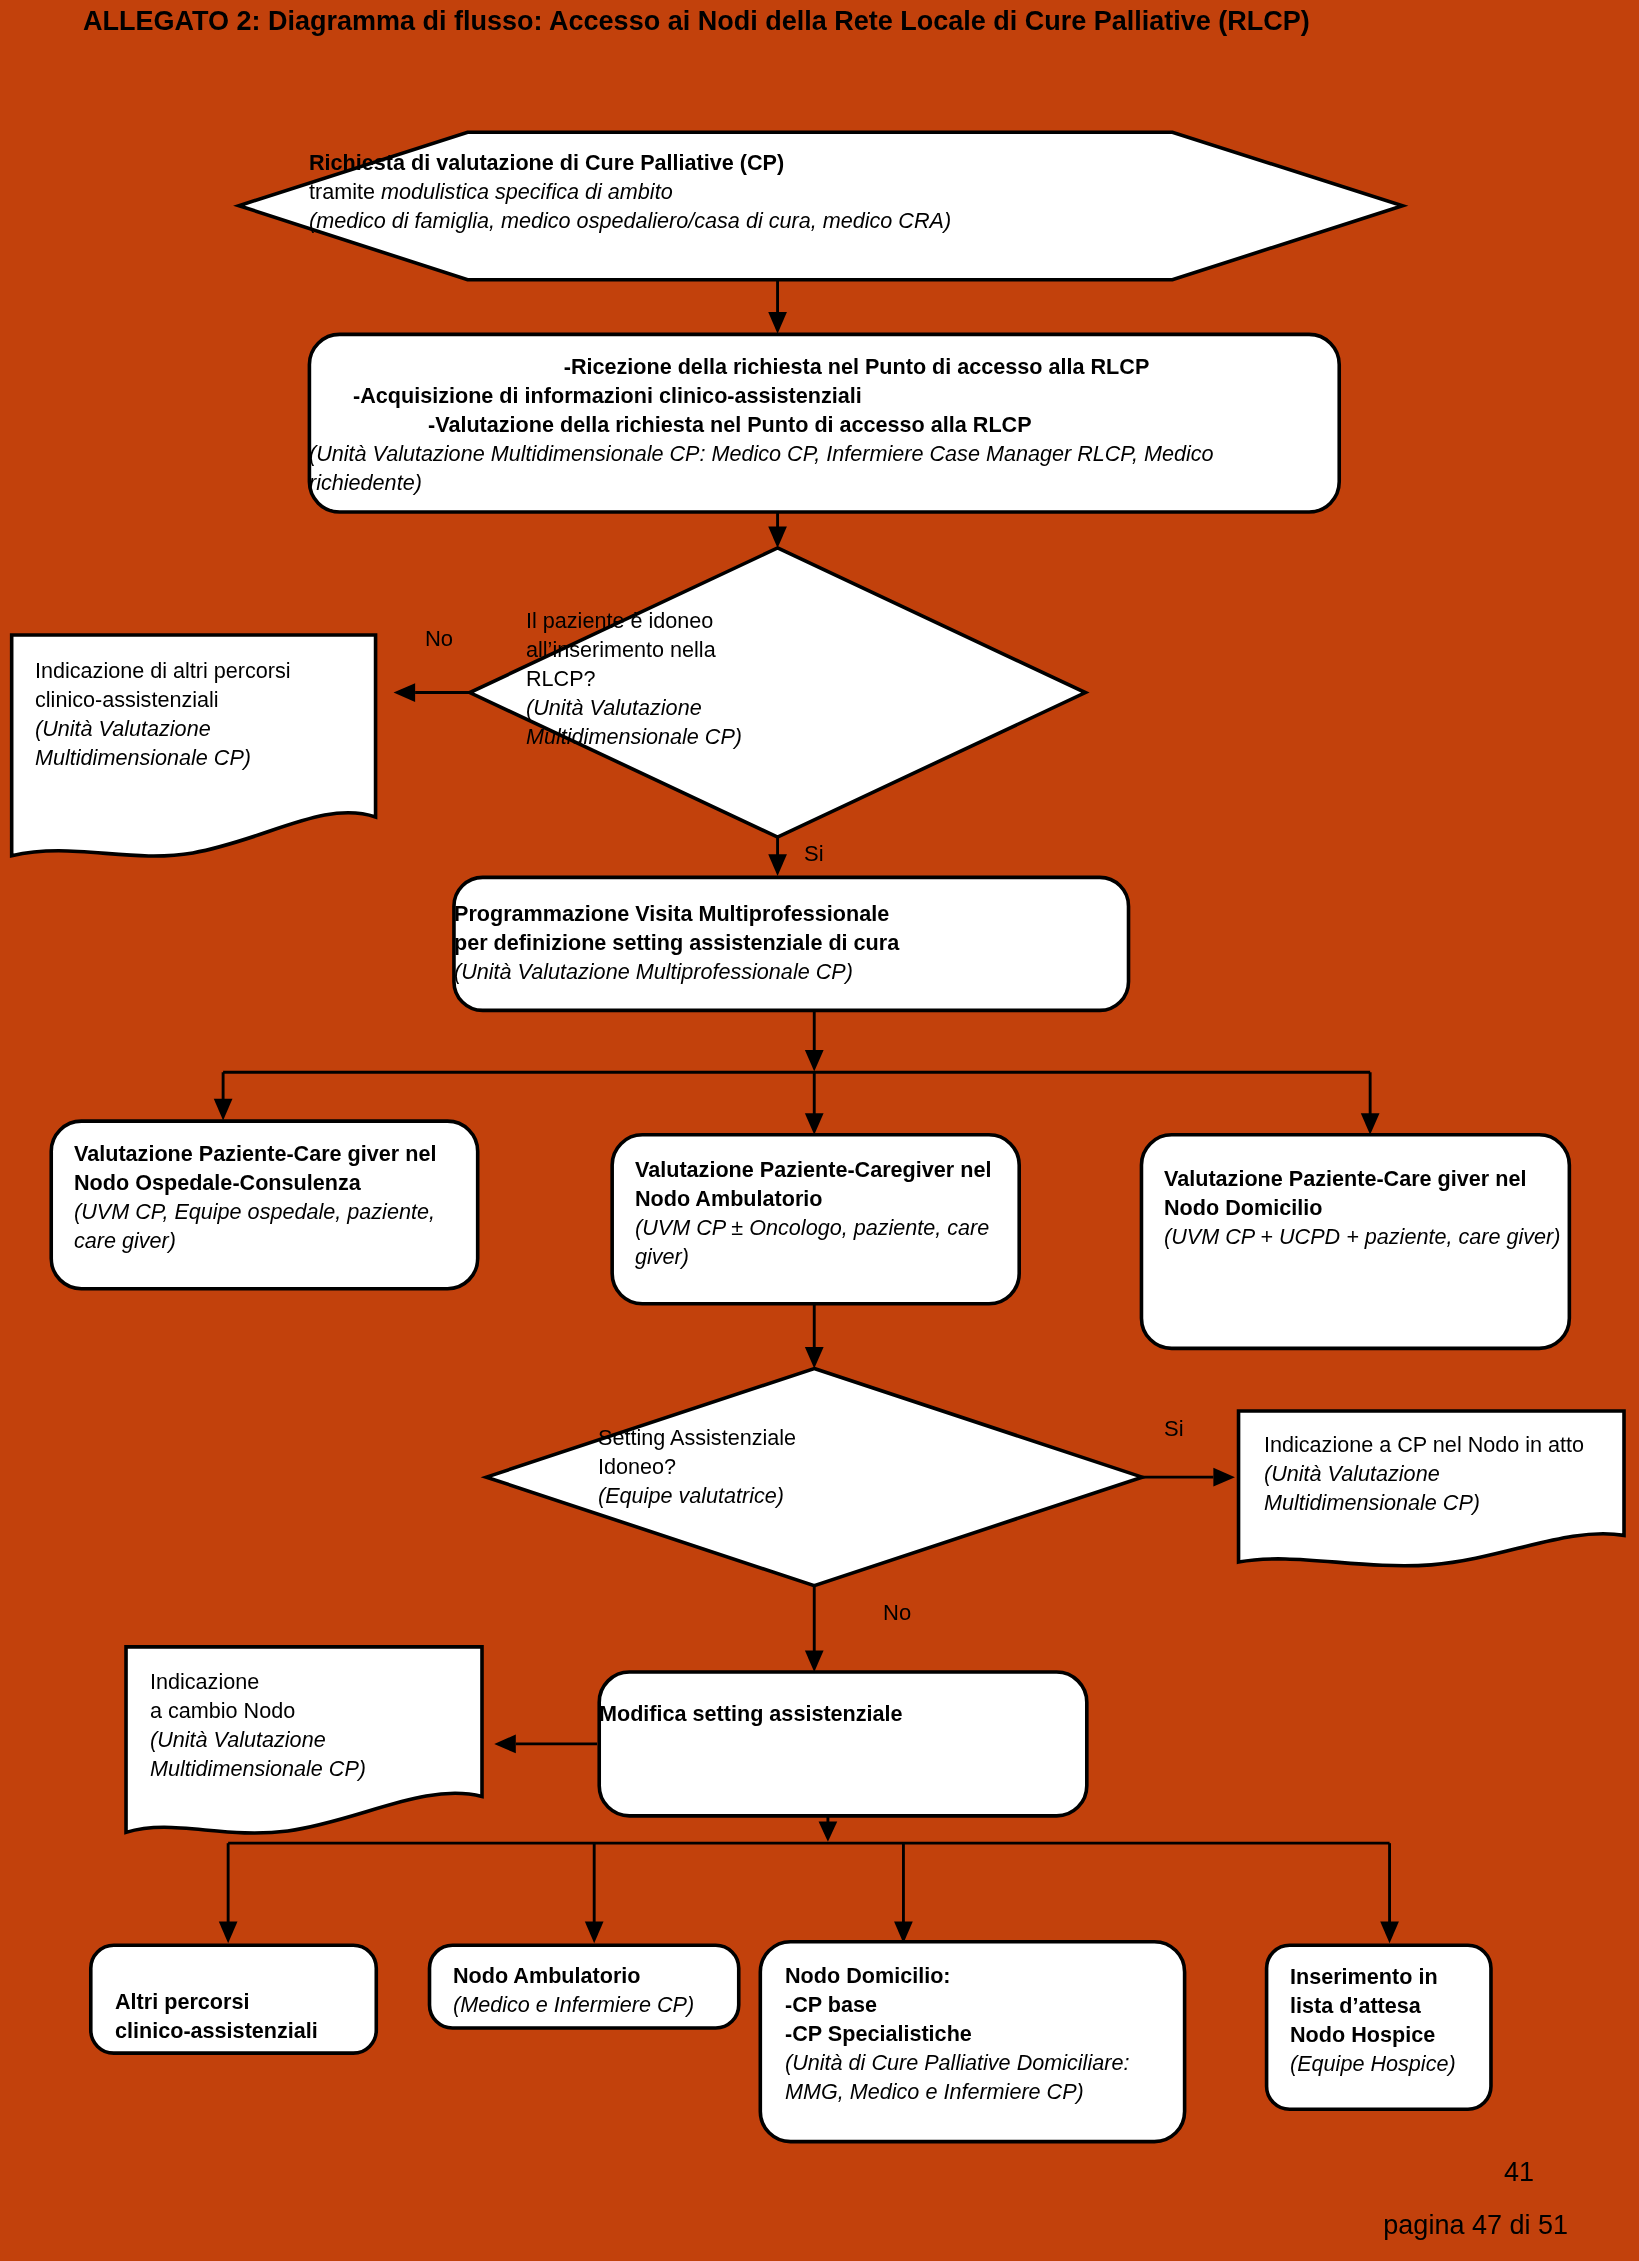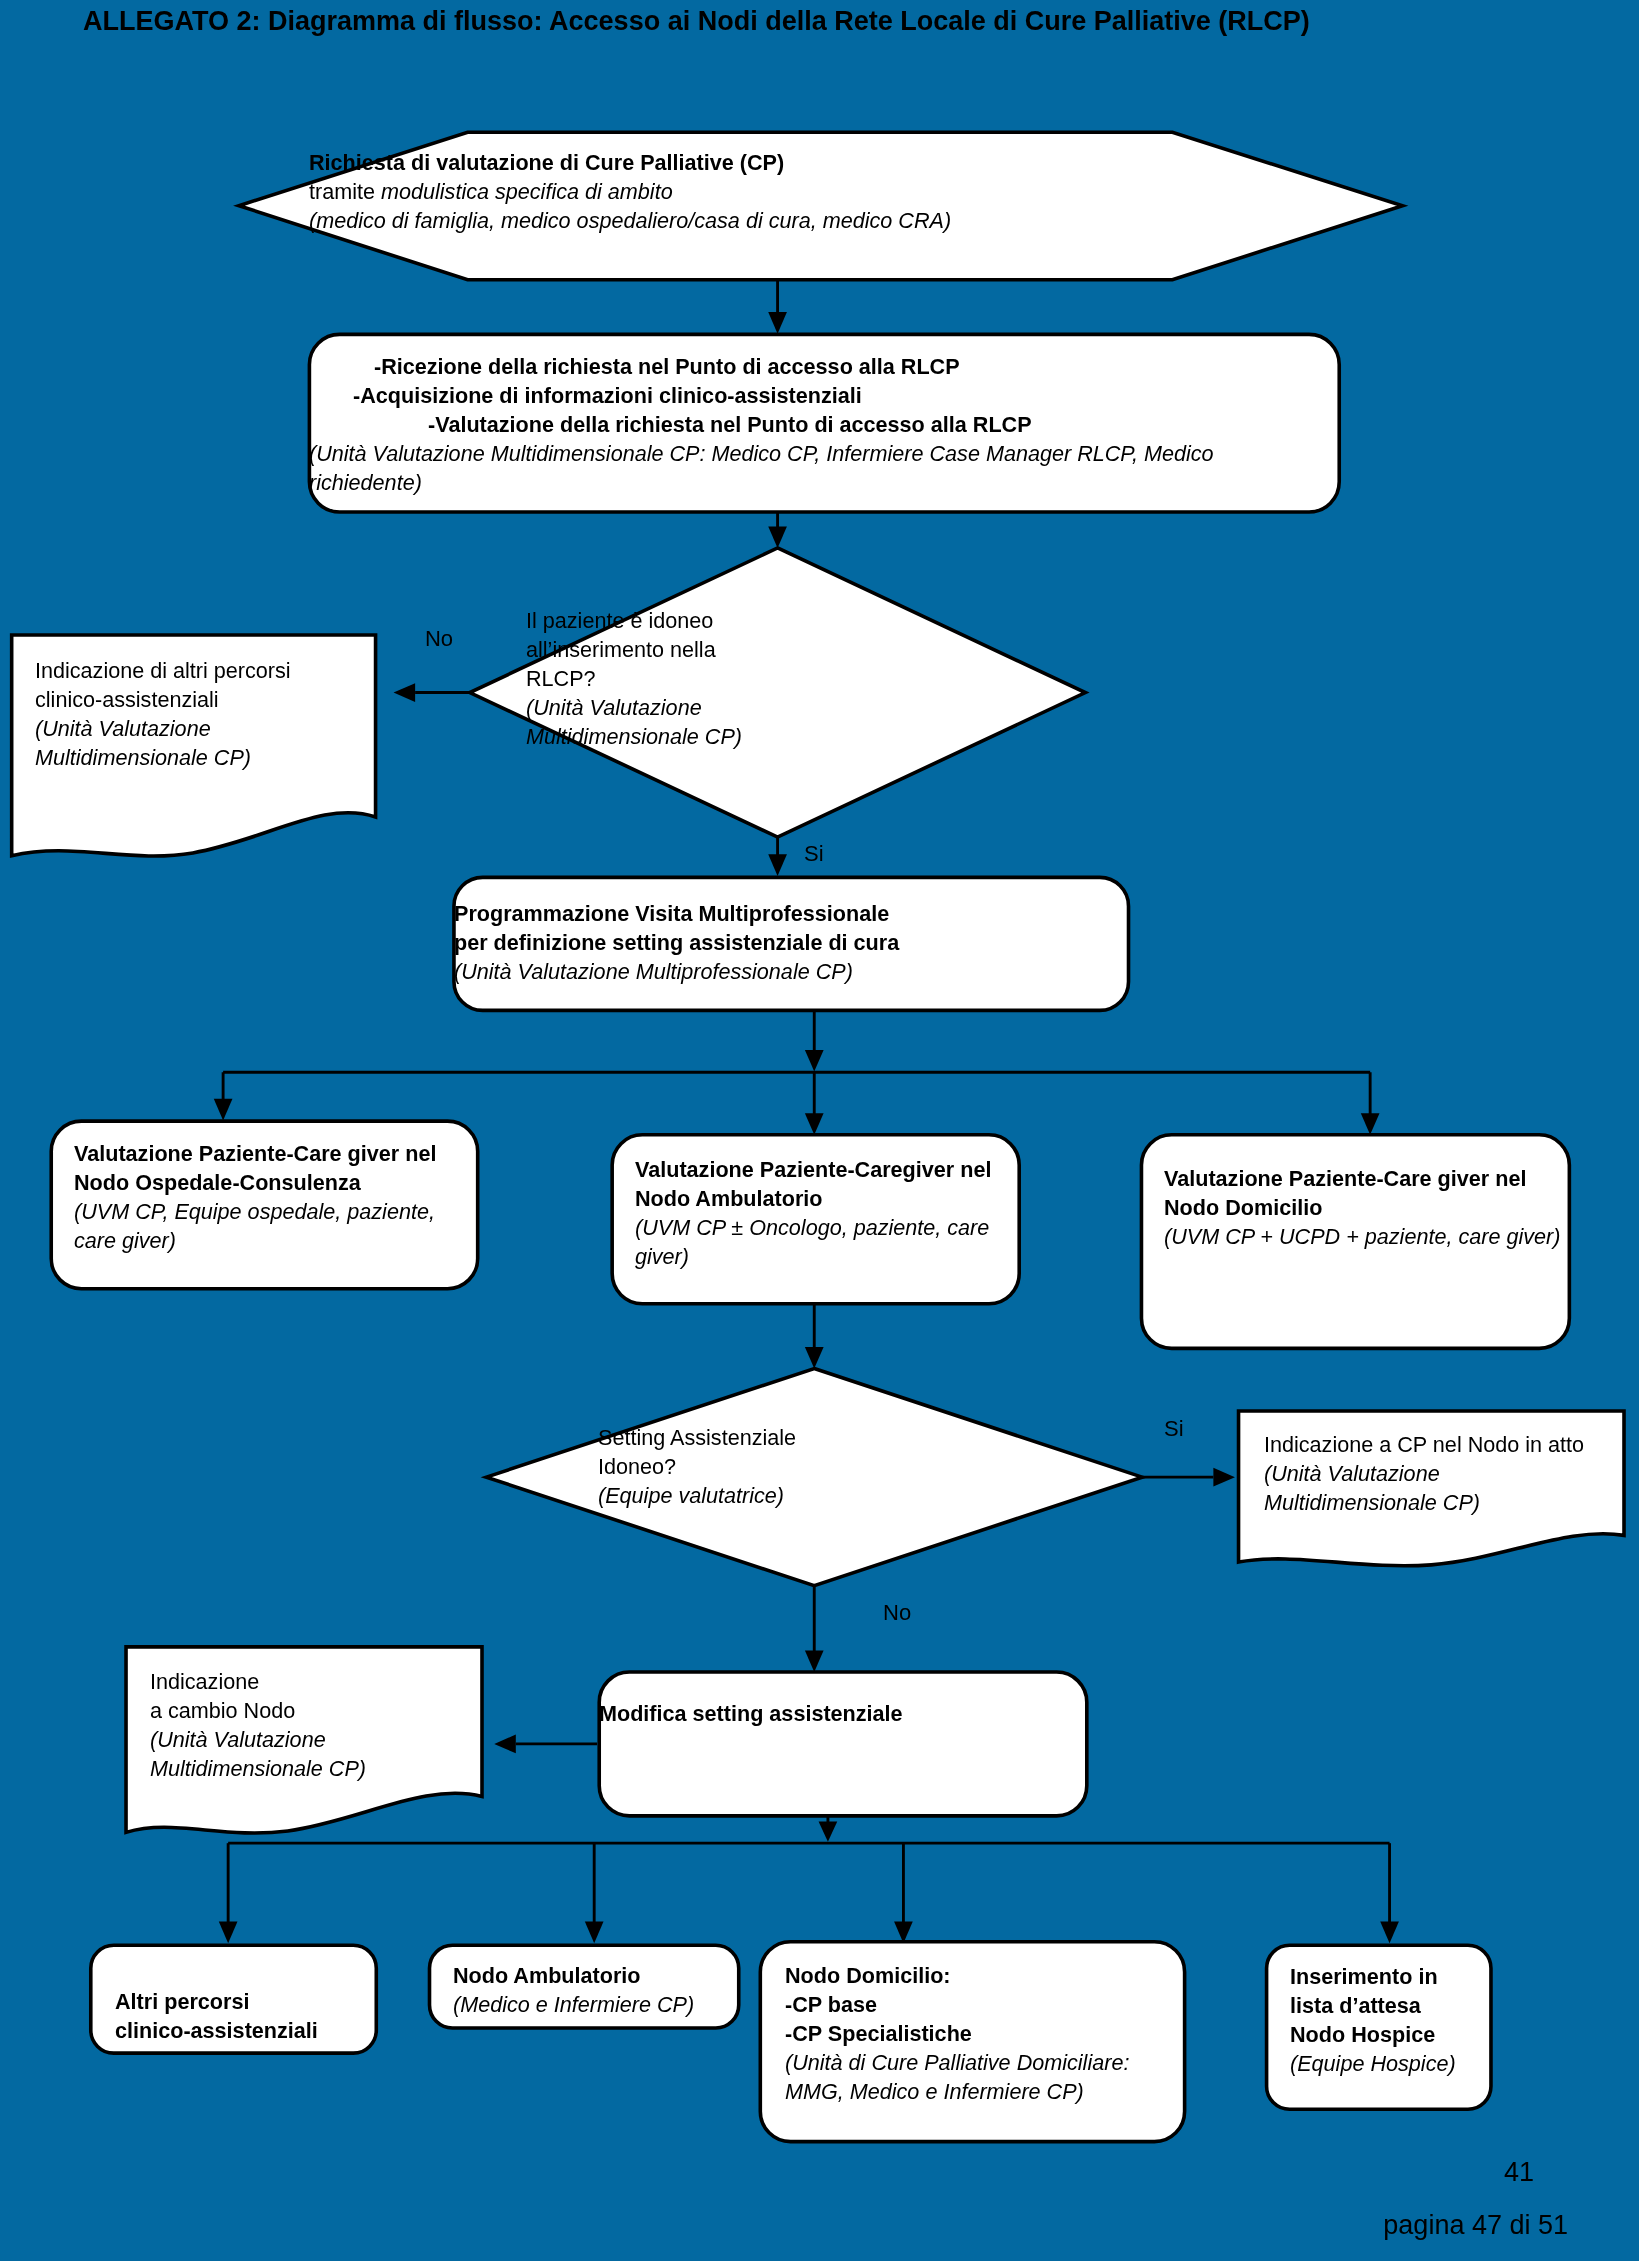--- a/index.html
+++ b/index.html
@@ -1,30 +1,30 @@
 <!DOCTYPE html>
 <html style="font-size:11.5px"><head>
 <meta charset="utf-8">
 <style>
   html,body{margin:0;padding:0;background:#ffffff;}
-  .page{position:relative;width:1640px;height:2261px;background:#0369a1;
+  .page{position:relative;width:1640px;height:2261px;background:#c2410c;
         font-family:"Liberation Sans",sans-serif;color:#000;overflow:hidden;}
   svg.layer{position:absolute;left:0;top:0;width:1640px;height:2261px;}
   .shape{fill:#ffffff;stroke:#000000;stroke-width:5;}
   .conn{stroke:#000000;stroke-width:4;fill:none;}
   .head{fill:#000000;stroke:none;}
   .txt{position:absolute;font-size:21.6px;line-height:29px;white-space:nowrap;}
   .b{font-weight:bold;}
   .i{font-style:italic;}
   .c{text-align:left;}
   .r{text-align:right;}
   .title{font-size:27px;font-weight:bold;}
   .lbl{font-size:22px;}
   .foot{font-size:27px;}
-  .ind1{padding-left:65px;}
+  .ind1{padding-left:65px;text-align:center;}
   .ind2{padding-left:44px;}
   .ind3{padding-left:119px;}
 </style>
 </head>
 <body>
 
 <div class="page">
 
   <svg class="layer" viewBox="0 0 2280 3144">
 

